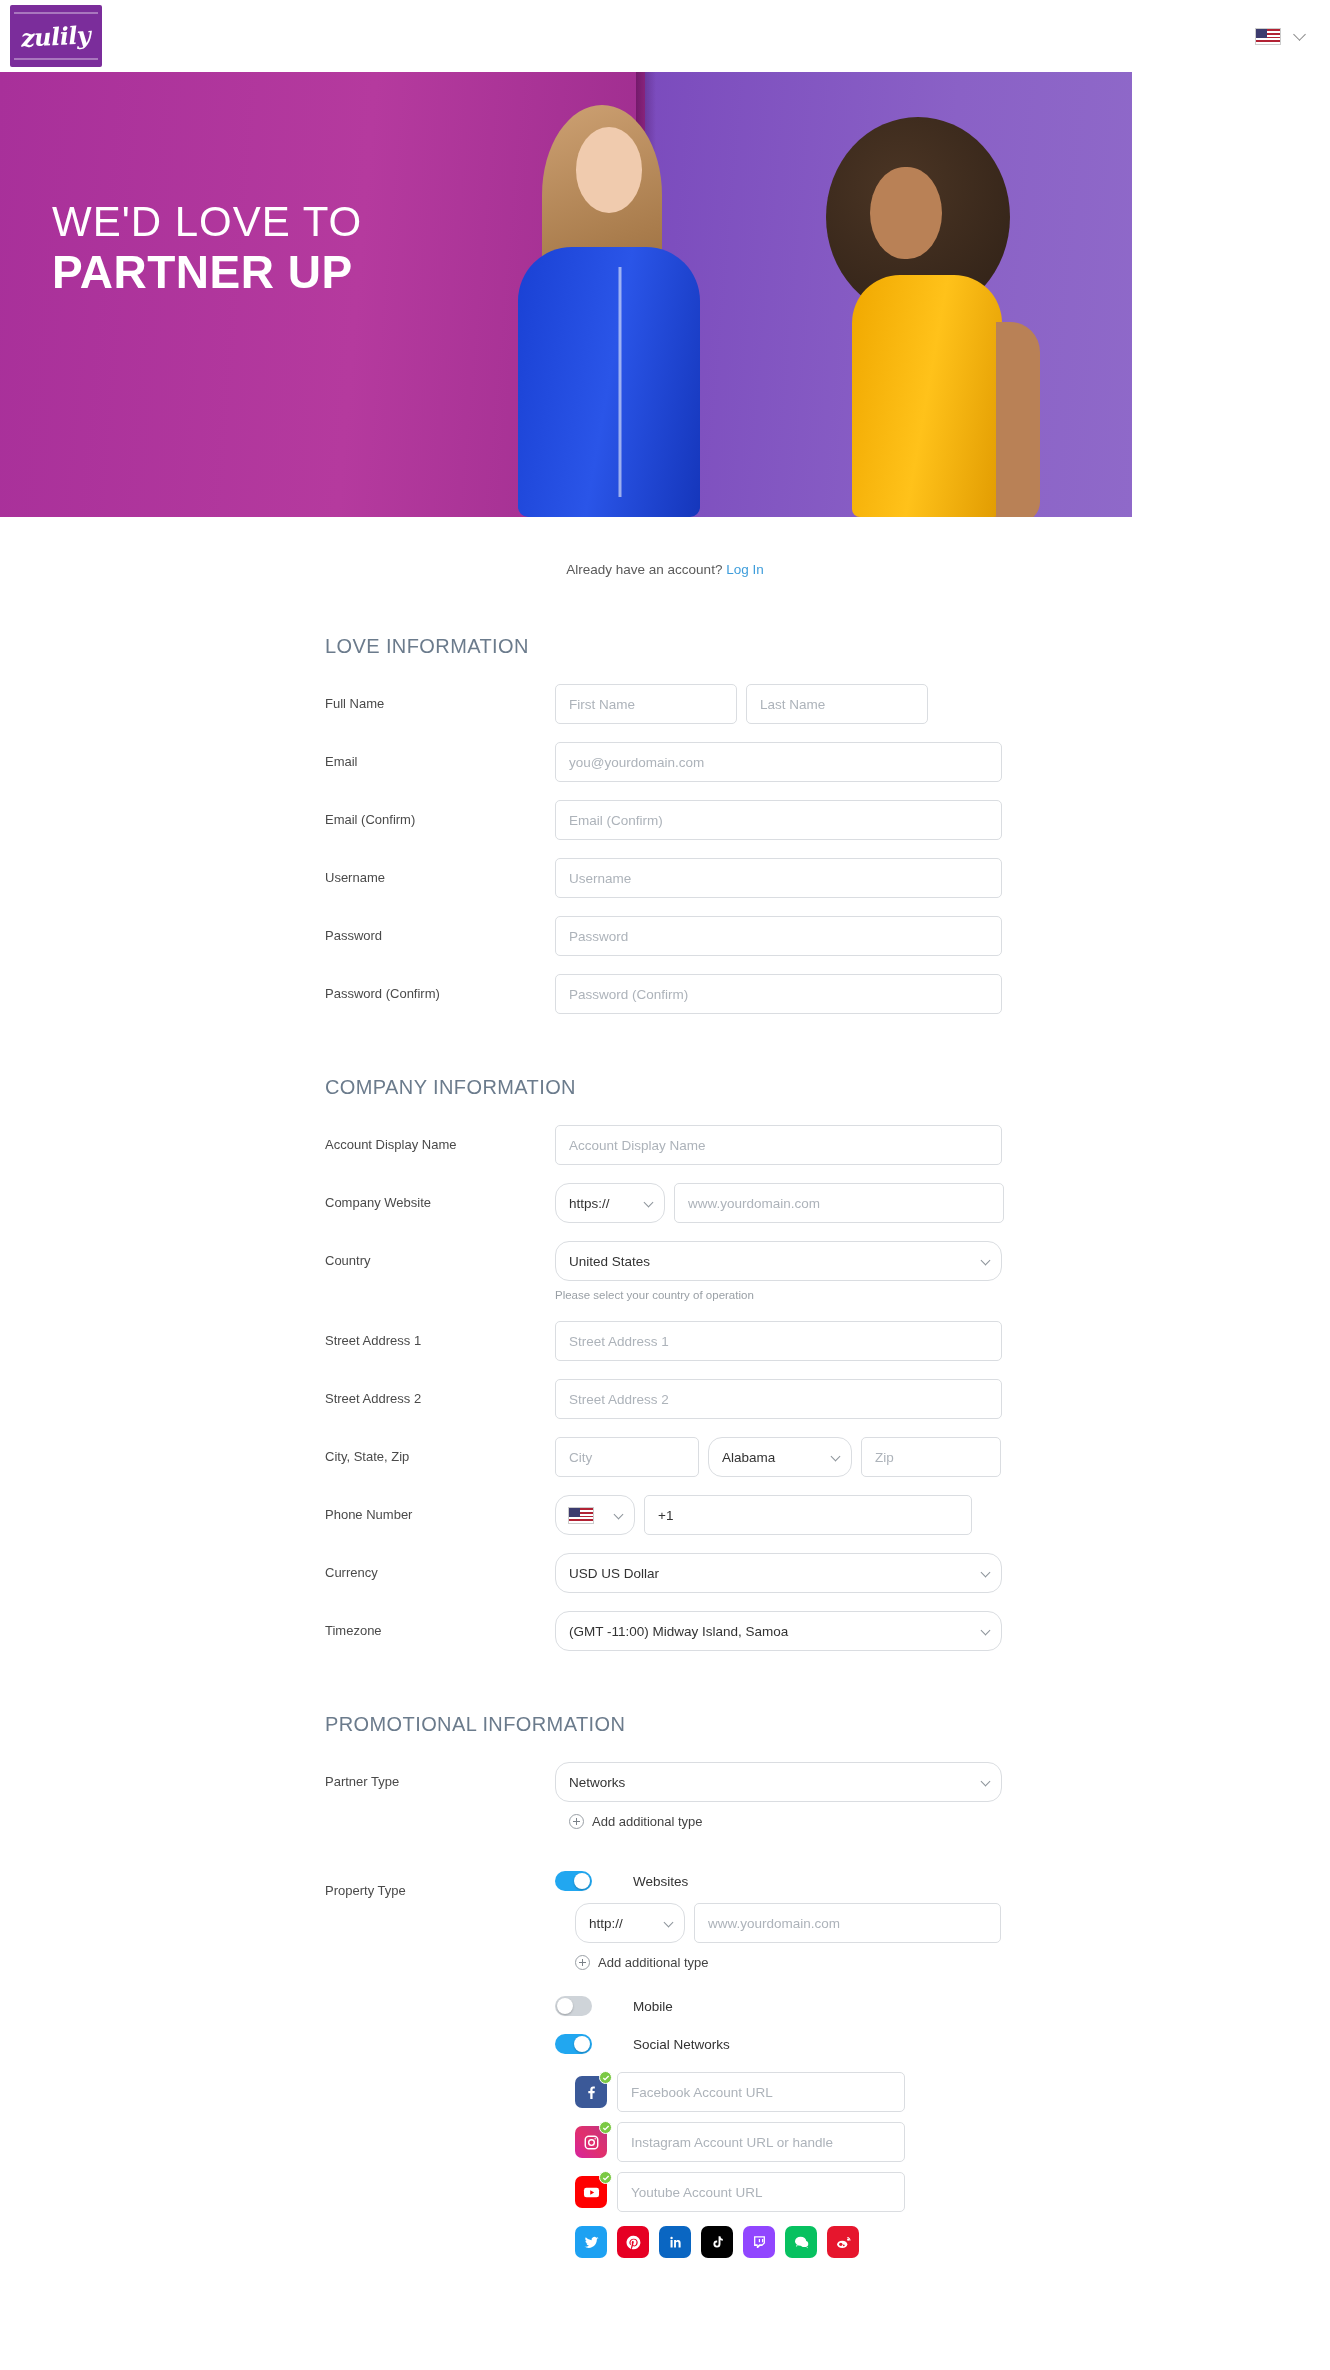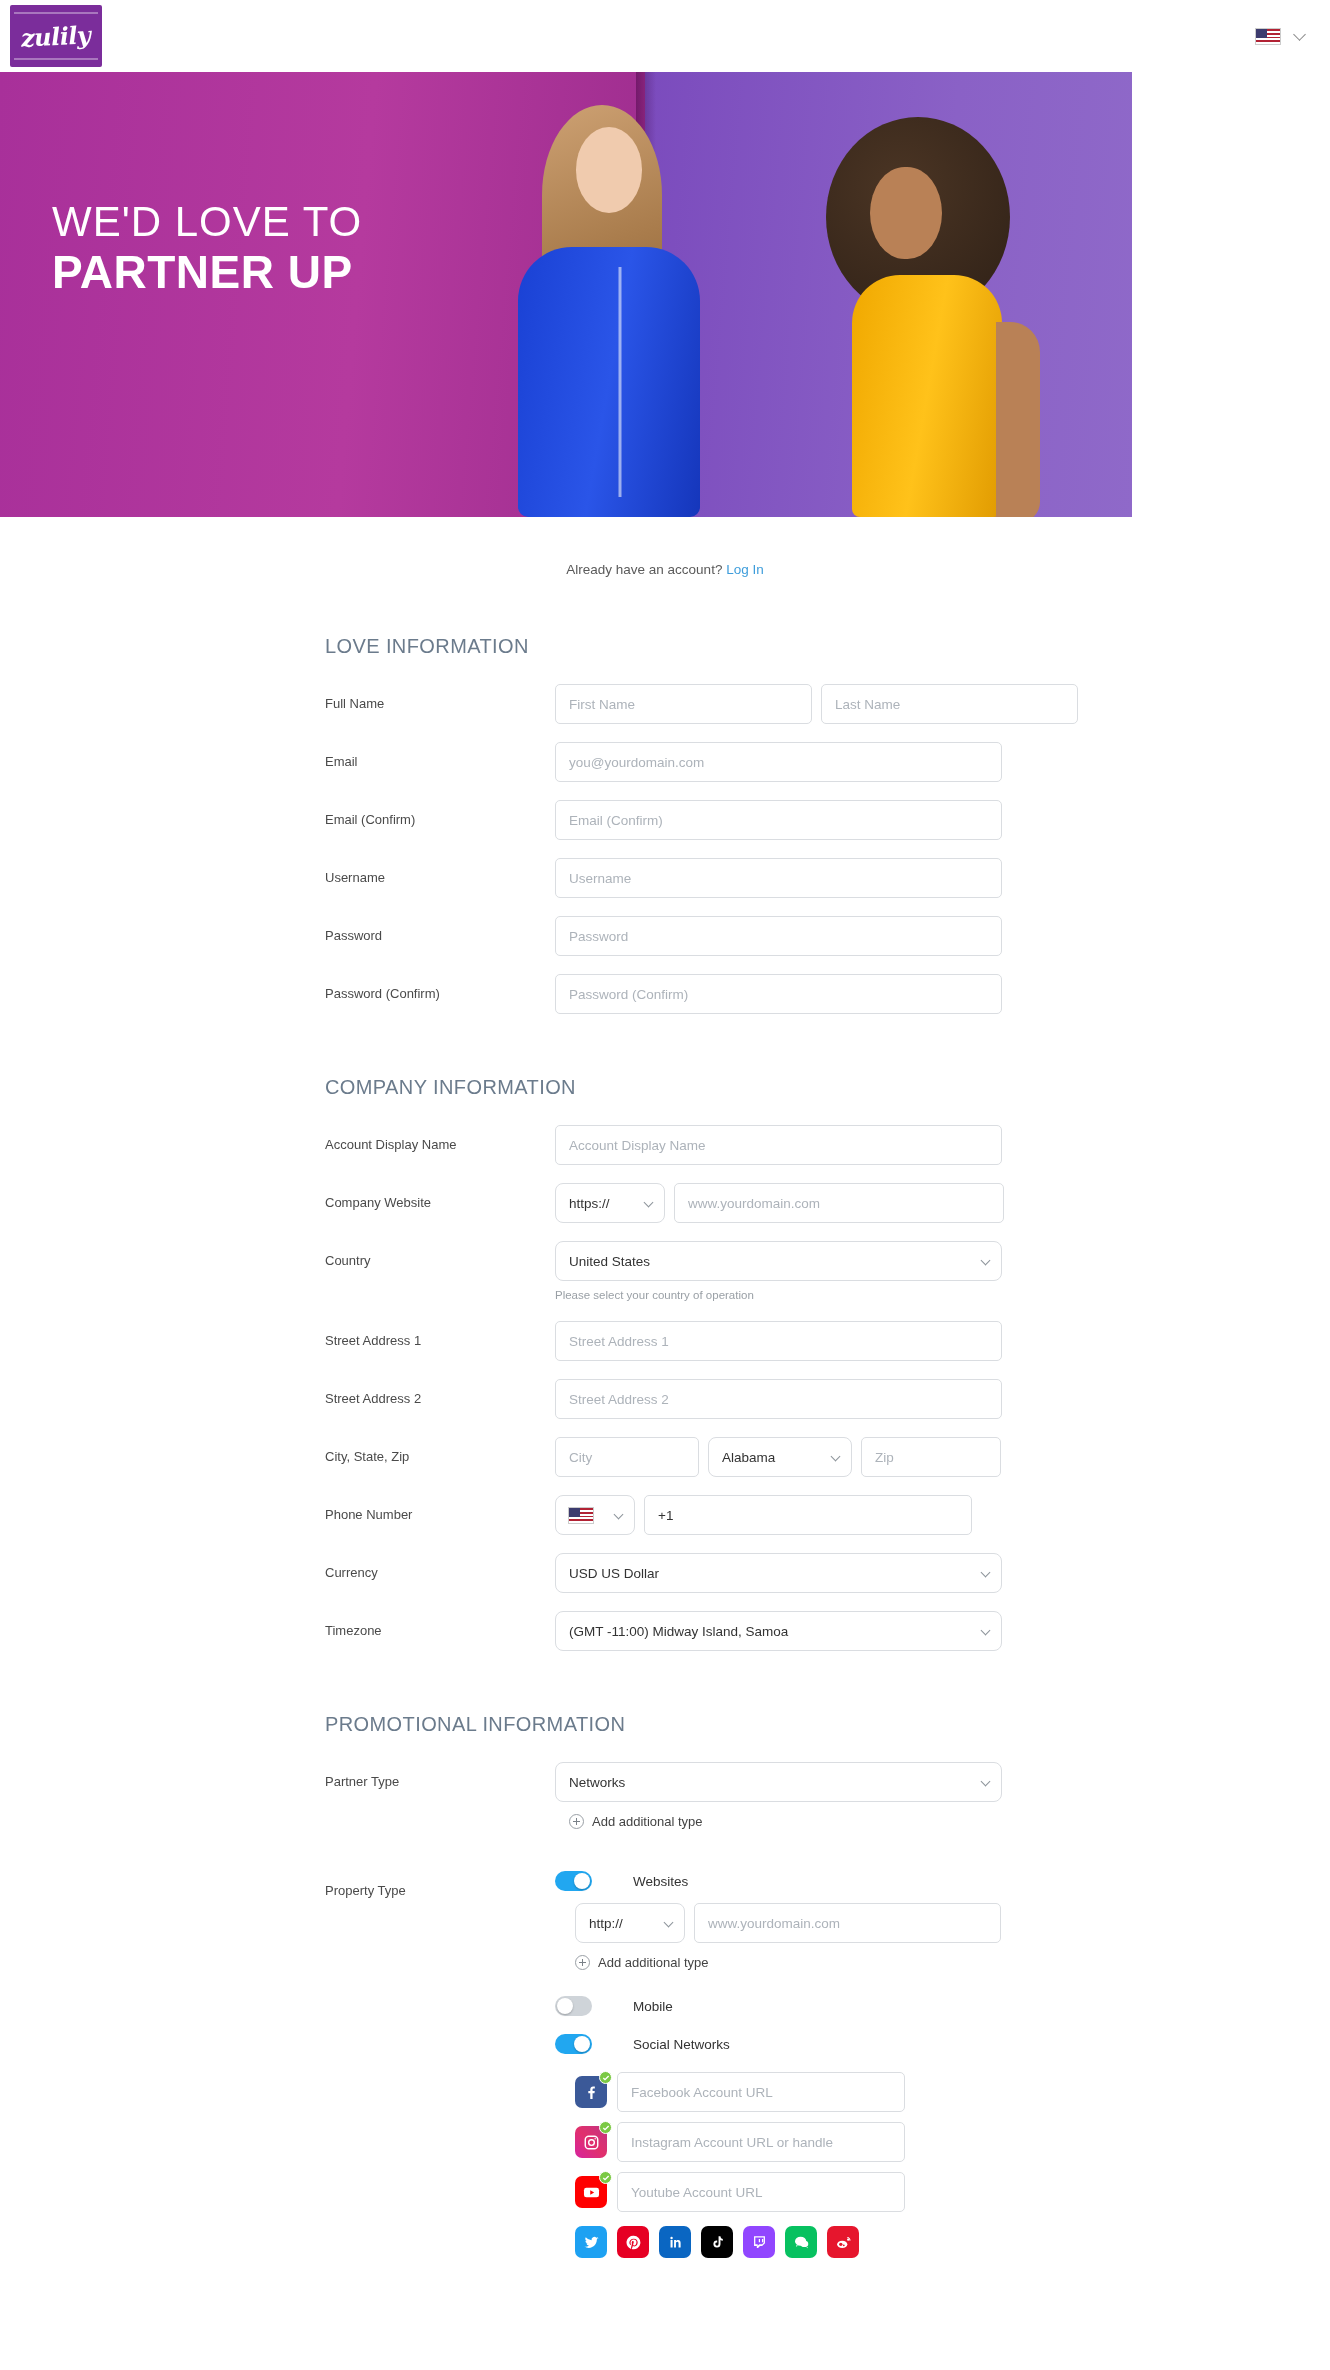--- a/index.html
+++ b/index.html
@@ -181,30 +181,30 @@
     border-radius: 5px;
     background: #fff;
     font-size: 13.5px;
     color: #333;
     padding: 0 13px;
     font-family: "Liberation Sans", sans-serif;
     outline: none;
   }
   .inp::placeholder { color: #adb3ba; }
   .w-full  { width: 447px; }
-  .w-half  { width: 257px; }
+  .w-half  { width: 182px; }
   .w-city  { width: 144px; }
   .w-zip   { width: 140px; }
   .w-url   { width: 330px; }
   .w-social{ width: 288px; }
 
   .sel {
     height: 40px;
     border: 1px solid #dadde1;
-    border-radius: 8px;
+    border-radius: 14px;
     background: #fff;
     font-size: 13.5px;
     color: #333;
     padding: 0 30px 0 13px;
     display: flex; align-items: center;
     position: relative;
     white-space: nowrap;
   }
   .sel .chev-sm {
     position: absolute; right: 12px; top: 15px;

